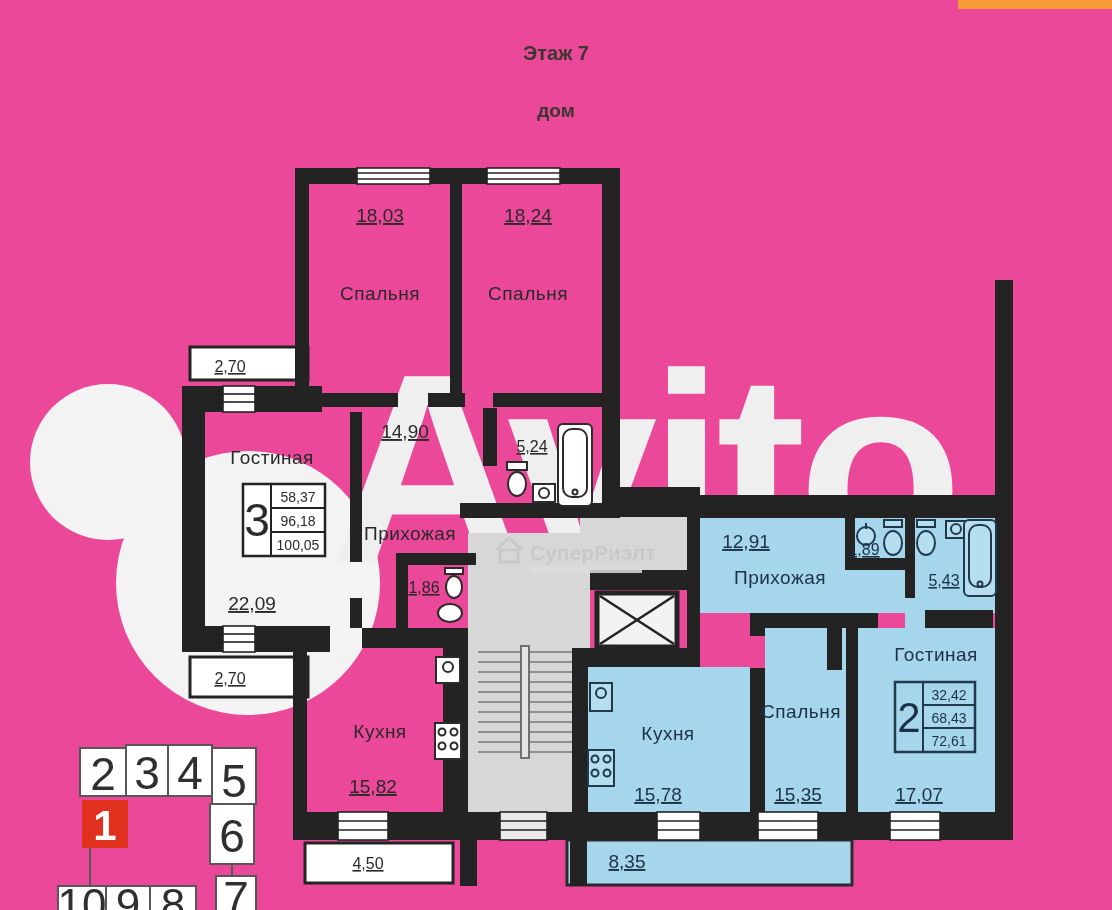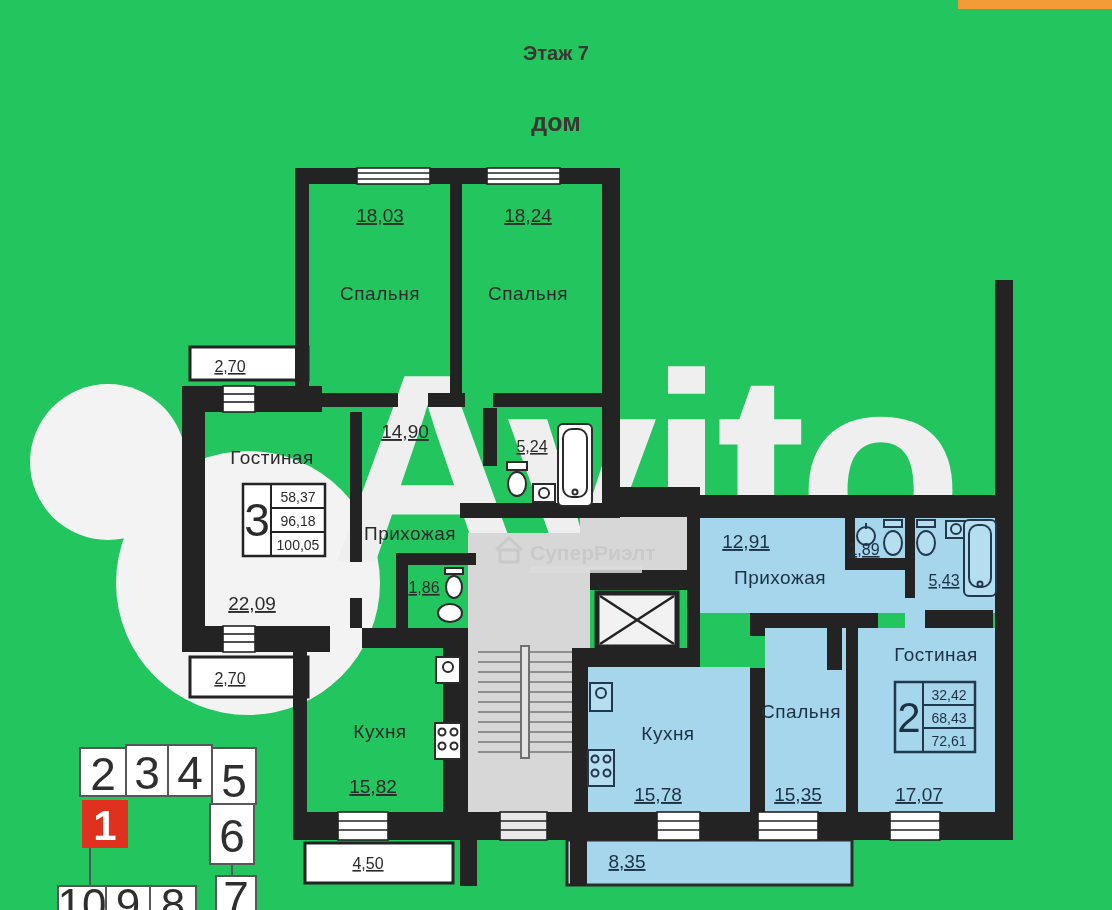--- a/index.html
+++ b/index.html
@@ -1,21 +1,21 @@
 <!DOCTYPE html>
 <html><head>
 <meta charset="utf-8">
 <style>
   html,body{margin:0;padding:0;background:#fff;}
-  .stage{position:relative;width:1112px;height:910px;background:#22c55e;overflow:hidden;
+  .stage{position:relative;width:1112px;height:910px;background:#ec4899;overflow:hidden;
          font-family:"Liberation Sans", sans-serif;}
   .orange-bar{position:absolute;left:958px;top:0;width:154px;height:9px;background:#f49b38;}
   .title{position:absolute;left:0;width:1112px;text-align:center;color:#3a3632;font-weight:bold;}
   .title.floor{top:42px;font-size:20px;}
-  .title.house{top:108px;font-size:25px;}
+  .title.house{top:100px;font-size:19px;}
   svg text{font-family:"Liberation Sans", sans-serif;}
   .num{font-size:19px;fill:#2a2a2a;text-decoration:underline;}
   .num-s{font-size:16px;fill:#2a2a2a;text-decoration:underline;}
   .room{font-size:19px;fill:#2a2a2a;letter-spacing:.5px;}
   .bnum{font-size:19px;fill:#1d3145;text-decoration:underline;}
   .bnum-s{font-size:16px;fill:#1d3145;text-decoration:underline;}
   .broom{font-size:19px;fill:#1d3145;letter-spacing:.5px;}
   .bigdig{font-size:46px;fill:#2a2a2a;}
   .bigdig-b{font-size:42px;fill:#1d3145;}
   .cell{font-size:14px;fill:#2a2a2a;}

